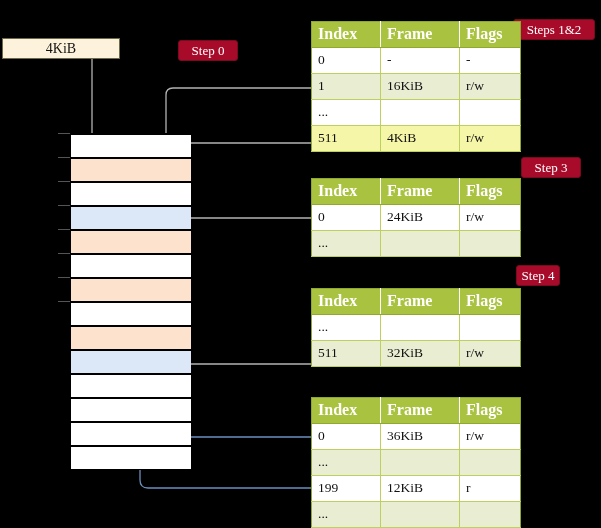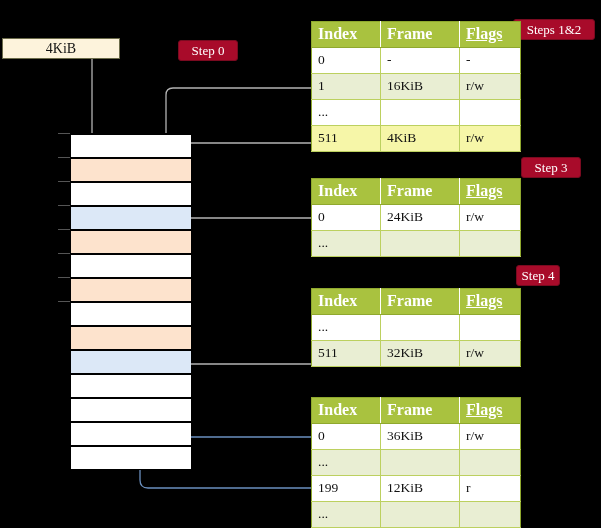--- a/index.html
+++ b/index.html
@@ -105,21 +105,21 @@
     background: #a9c23f;
     color: #ffffff;
     font-weight: bold;
     text-align: left;
     padding: 3px 6px 4px 6px;
     border-right: 1px solid #ffffff;
     border-bottom: 1px solid #8fa82e;
     font-size: 16px;
     white-space: nowrap;
   }
-  .ptable th:last-child { border-right: none; text-decoration: underline; }
+  .ptable th:last-child { border-right: none; }
   .ptable td {
     color: #111111;
     text-align: left;
     padding: 3px 6px 4px 6px;
     border-right: 1px solid #bcd05f;
     border-bottom: 1px solid #bcd05f;
     height: 18px;
     white-space: nowrap;
     background: #ffffff;
   }

